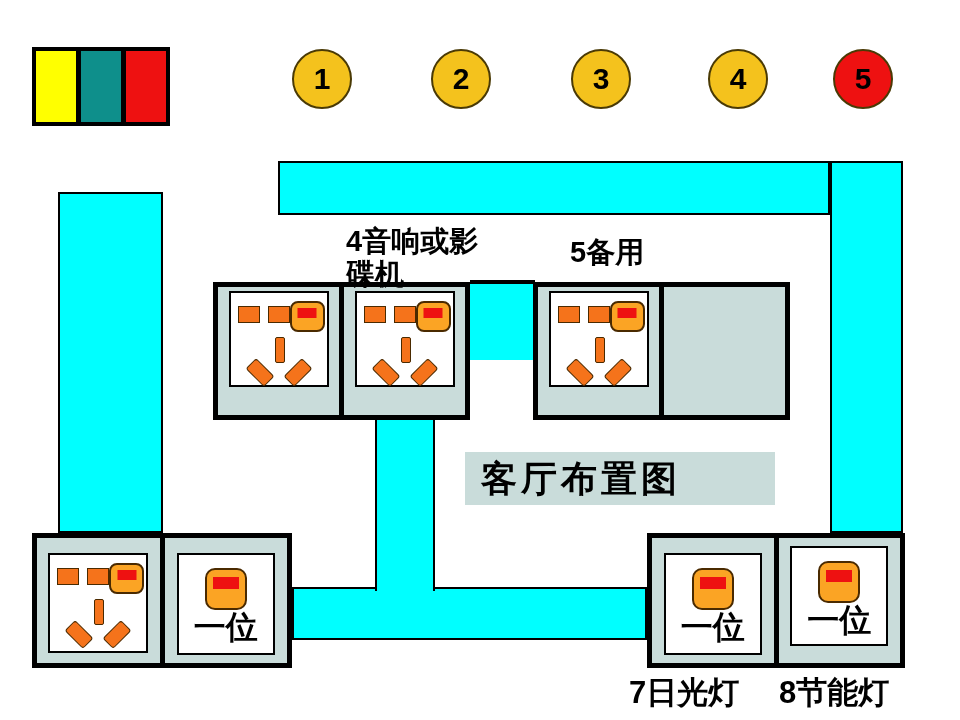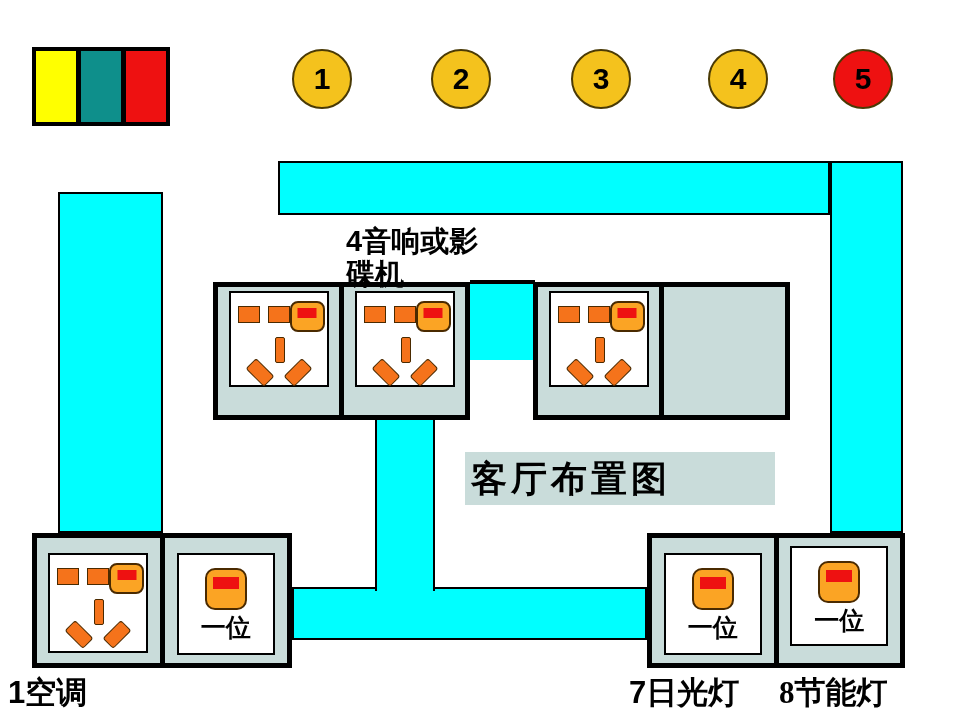--- a/index.html
+++ b/index.html
@@ -62,36 +62,36 @@
   
   .switch-face { width:98px; height:102px; background:#fff; border:2px solid #000;
                  box-sizing:border-box; margin:15px auto 0;
                  display:flex; flex-direction:column; align-items:center; }
   .switch-face.high { margin-top:8px; height:100px; }
   .big-switch { position:relative; width:42px; height:42px; margin-top:13px;
                 background:var(--switch_amber,#FBA424); border:2px solid #4a2a00;
                 border-radius:10px; box-sizing:border-box; }
   .big-switch .bar { position:absolute; left:50%; top:7px; transform:translateX(-50%);
                      width:26px; height:12px; background:var(--indicator_red,#EE1111); }
-  .one-gang { font-size:25px; font-weight:bold; margin-top:2px; line-height:30px; }
+  .one-gang { font-size:32px; font-weight:bold; margin-top:2px; line-height:30px; }
 
   
   #title-box { position:absolute; left:465px; top:452px; width:310px; height:53px;
                background:var(--panel,#C9DCDA); z-index:2; font-size:36px; font-weight:bold;
-               line-height:53px; padding-left:6px; box-sizing:border-box; letter-spacing:4px; }
+               line-height:53px; padding-left:16px; box-sizing:border-box; letter-spacing:4px; }
 
   
   .lbl { position:absolute; font-weight:bold; z-index:3; white-space:pre-line; }
   #label-tv          { left:202px; top:233px; font-size:29px; }
   #label-audio       { left:346px; top:217px; font-size:29px; line-height:33px;margin-top:8px; }
   #label-spare       { left:570px; top:233px; font-size:29px; }
   #label-aircon      { left:8px;   top:672px; font-size:31px; }
   #label-chandelier  { left:199px; top:672px; font-size:31px; }
   #label-fluorescent { left:629px; top:672px; font-size:31px;text-align:right; }
-  #label-energy      { left:779px; top:672px; font-size:31px;font-family:Liberation Serif, serif; }
+  #label-energy      { left:779px; top:672px; font-size:31px; }
 </style>
 </head>
 <body>
 
 <div id="stage">
 
   <div id="legend">
     <div class="swatch" style="background-color: rgb(255, 255, 0);"></div>
     <div class="swatch" style="background-color: rgb(14, 143, 139);"></div>
     <div class="swatch" style="background-color: rgb(238, 17, 17);"></div>
@@ -192,17 +192,17 @@
           </div>
         <div class="one-gang">一位</div>
       </div>
     </div>
   </div>
 
   <div id="title-box">客厅布置图</div>
 
   <div class="lbl" id="label-audio">4音响或影
 碟机</div>
-  <div class="lbl" id="label-aircon">1空调</div>
+  <div class="lbl" id="label-spare">5备用</div>
   <div class="lbl" id="label-fluorescent">7日光灯</div>
   <div class="lbl" id="label-energy">8节能灯</div>
 
 </div>
 
 </body></html>

